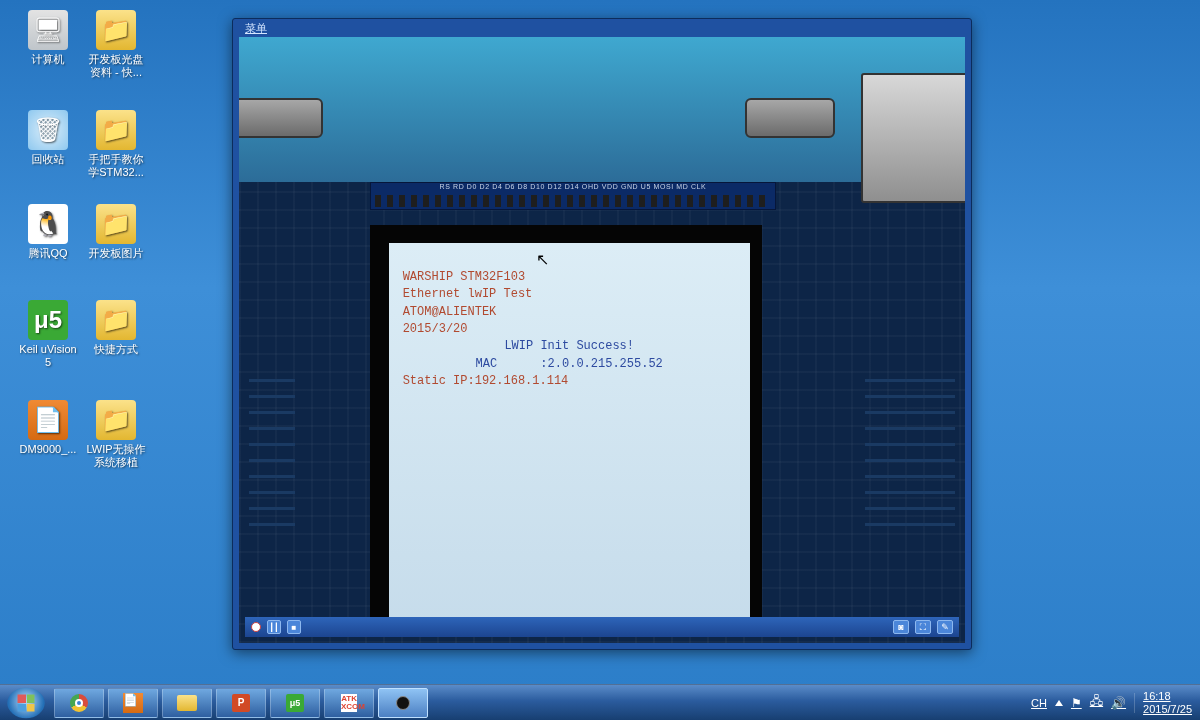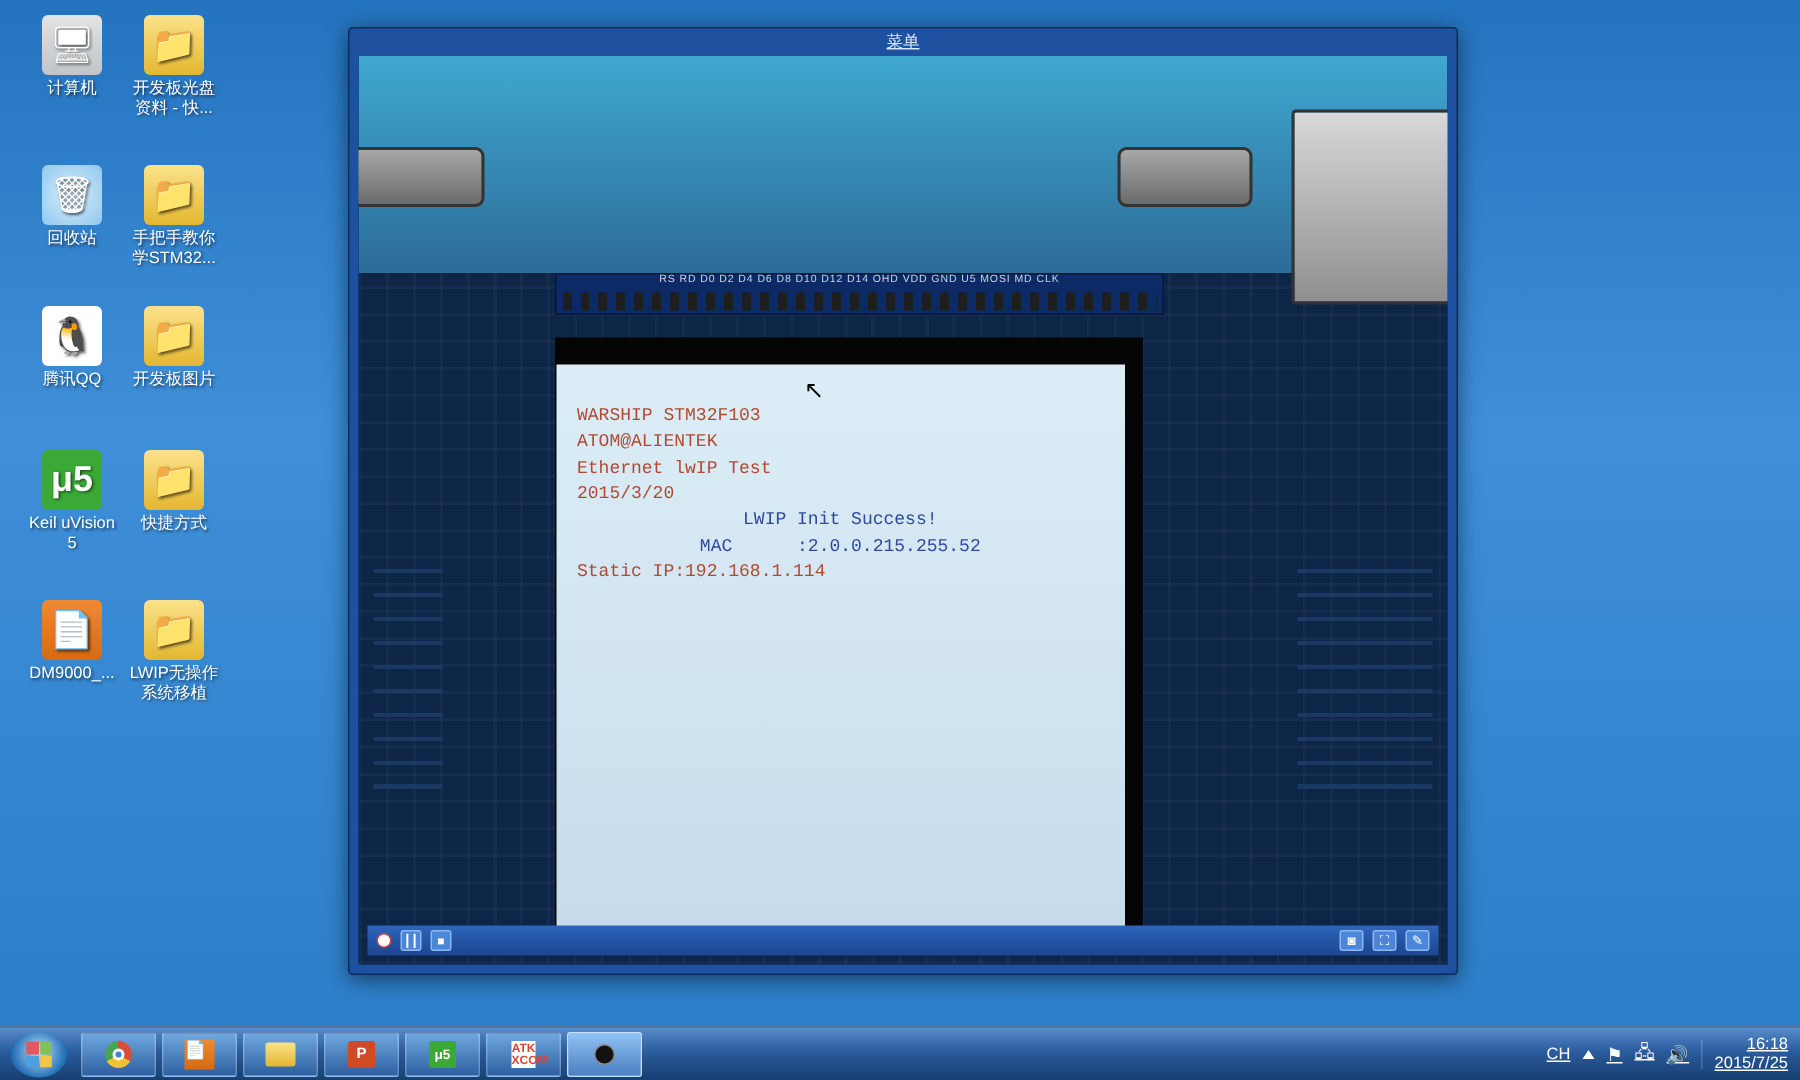--- a/index.html
+++ b/index.html
@@ -57,21 +57,21 @@
     position:relative;
   }
   .titlebar .icon { width:12px; height:12px; background:#111; border-radius:50%; margin-right:6px; border:1px solid #777;}
   .win-buttons { position:absolute; right:4px; top:3px; display:flex; gap:4px; }
   .win-btn {
     width:16px; height:14px; background:#2a5fb3; border:1px solid #6fa6e8;
     color:#d9e9ff; font-size:10px; line-height:11px; text-align:center;
     border-radius:2px; cursor:pointer;
   }
   .win-btn.close { background:#3874c7; }
-  .menubar { height:18px; text-align:center; padding:0 12px; color:#d5e6ff; font-size:11px; line-height:18px;text-decoration:underline; }
+  .menubar { height:18px; text-align:left; padding:0 12px; color:#d5e6ff; font-size:11px; line-height:18px;text-decoration:underline; }
 
   
   .video-area {
     flex:1; margin:0 6px 6px 6px; position:relative;
     background:#0a3470; overflow:hidden;
   }
   
   .board {
     position:absolute; inset:0;
     background:
@@ -105,21 +105,21 @@
     background:repeating-linear-gradient(90deg,#1e1e1e 0 6px, transparent 6px 12px);
   }
   .pin-labels {
     position:absolute; top:24%; left:18%; width:56%;
     color:#c8d4e6; font-size:7px; letter-spacing:0.6px;
     text-align:center; line-height:10px; white-space:nowrap;
   }
   
   .lcd {
     position:absolute; left:18%; top:31%; width:54%; height:66%;
-    background:#050505; padding:18px 12px 0 1px;
+    background:#050505; padding:18px 12px 0 19px;
   }
   .lcd-inner{
     width:100%; height:100%;
     background:linear-gradient(#dcedf6 0%,#c6dceb 100%);
     padding:26px 14px;
     font-family:"Courier New",monospace;
     font-size:12px;
     color:#b14a30;
   }
   .lcd-inner div{ line-height:1.45; white-space:pre; color:#b14a30;}
@@ -194,21 +194,21 @@
   .task-item .ti-keil{width:18px;height:18px;background:#3aa935;border-radius:2px;color:#fff;font-size:9px;font-weight:bold;line-height:18px;text-align:center;}
   .task-item .ti-dot{width:14px;height:14px;background:#111;border-radius:50%;border:1px solid #888;}
   .task-item .ti-chrome{width:18px;height:18px;background:conic-gradient(#d94c3c 0 120deg,#f1c232 120deg 240deg,#46a651 240deg 360deg);border-radius:50%;position:relative;}
   .task-item .ti-chrome::after{content:"";position:absolute;inset:5px;background:#3a83d6;border-radius:50%;border:2px solid #fff;}
   .task-item .ti-atk{ color:#d43; font-weight:bold; font-size:8px; line-height:1; text-align:right; background:#fff; width:16px; padding:1px 0;}
   .tray{
     margin-left:auto; height:100%; display:flex; align-items:center;
     padding:0 8px; color:#fff; font-size:11px; gap:8px;text-decoration:underline;
   }
   .tray .sep{ width:1px; height:20px; background:rgba(255,255,255,0.2);}
-  .tray .clock{ text-align:right; line-height:1.15;}
+  .tray .clock{ text-align:left; line-height:1.15;}
   .tray .tri{ width:0;height:0;border-left:4px solid transparent;border-right:4px solid transparent;border-bottom:6px solid #fff; cursor:pointer;}
   .tray .ico{ font-size:12px; cursor:pointer; }
 </style>
 </head>
 <body>
 
 <div class="desktop">
 
   <div class="desktop-icon" style="left:18px;top:10px;">
     <div class="ico ico-computer">🖥</div>
@@ -264,22 +264,22 @@
     <div class="connector-r"></div>
     <div class="rj45"></div>
     <div class="header-pins"></div>
     <div class="pin-labels">RS  RD  D0  D2  D4  D6  D8  D10  D12  D14  OHD  VDD  GND  U5  MOSI  MD  CLK</div>
     <div class="side-pins left"></div>
     <div class="side-pins right"></div>
 
     <div class="lcd">
       <div class="lcd-inner">
         <div>WARSHIP STM32F103</div>
+        <div>Ethernet lwIP Test</div>
         <div>ATOM@ALIENTEK</div>
-        <div>Ethernet lwIP Test</div>
         <div>2015/3/20</div>
         <div class="blue">LWIP Init Success!</div>
         <div class="blue">MAC      :2.0.0.215.255.52</div>
         <div>Static IP:192.168.1.114</div>
       </div>
     </div>
 
     <div class="app-footer">
       <div class="play-group">
         <div class="rec-dot"></div>

